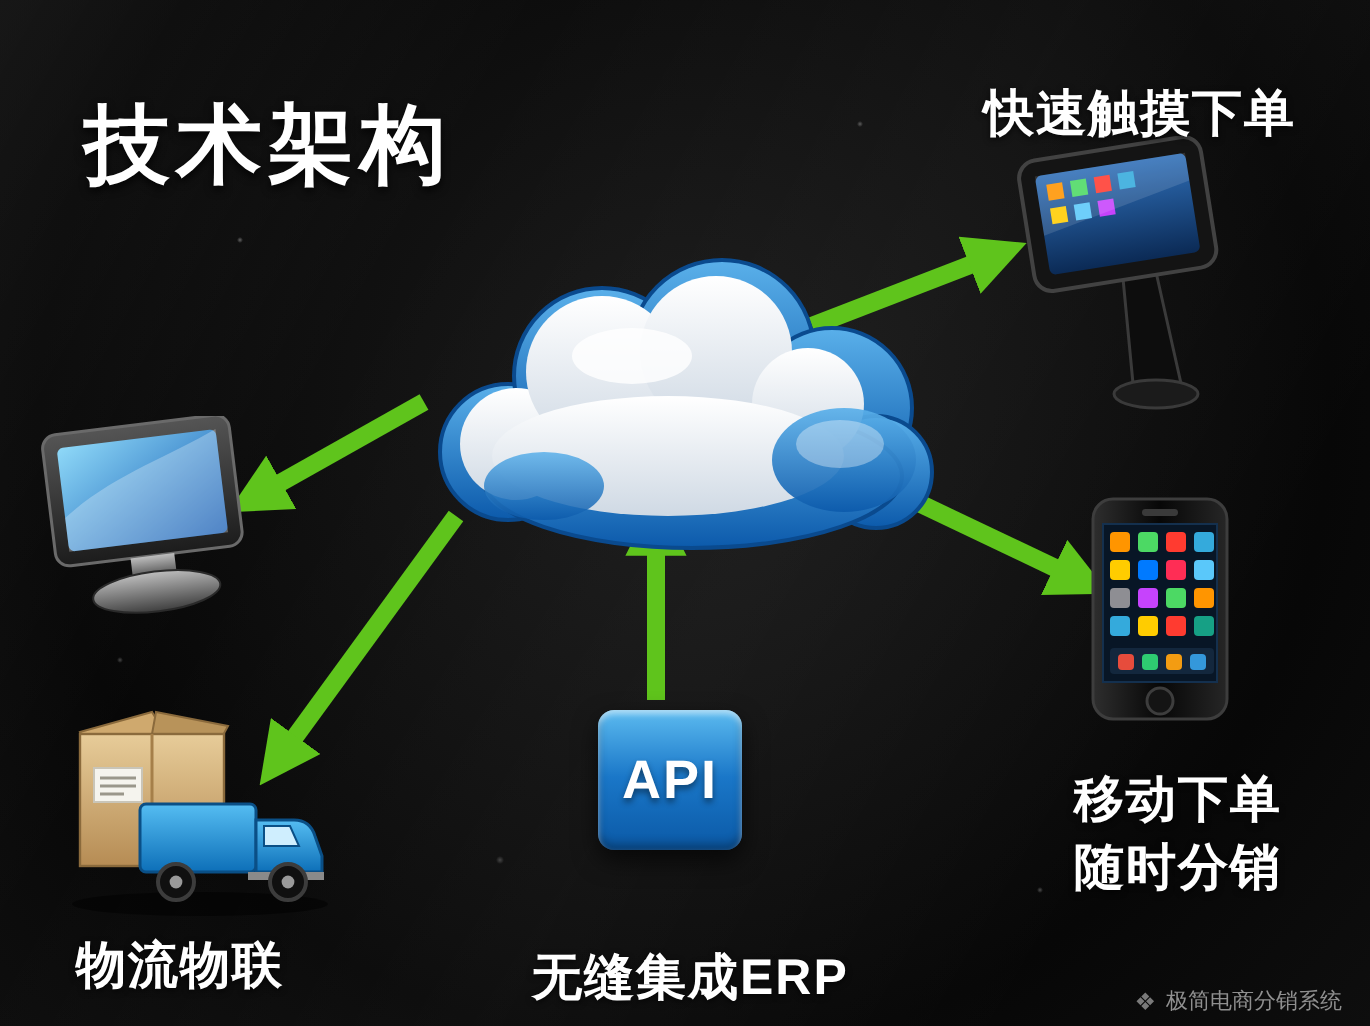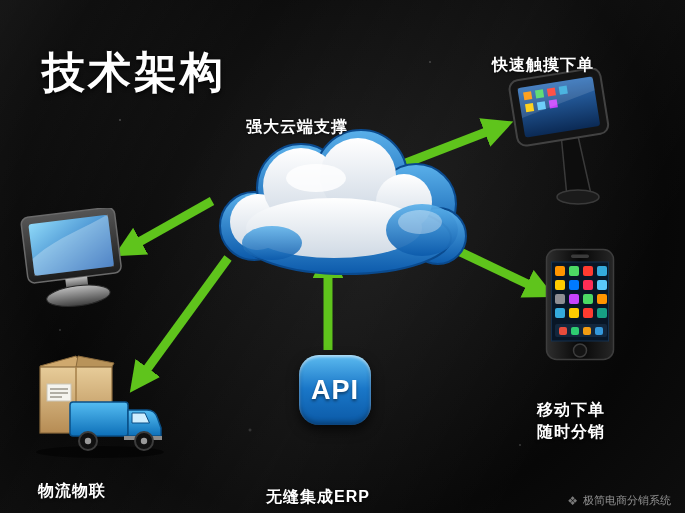--- a/index.html
+++ b/index.html
@@ -13,22 +13,22 @@
       radial-gradient(1.5px 1.5px at 610px 300px, rgba(255,255,255,.30), transparent),
       radial-gradient(2px 2px at 250px 430px, rgba(255,255,255,.22), transparent),
       radial-gradient(1.5px 1.5px at 520px 445px, rgba(255,255,255,.28), transparent),
       radial-gradient(1.5px 1.5px at 60px 330px, rgba(255,255,255,.25), transparent),
       linear-gradient(120deg, rgba(255,255,255,.05) 0%, transparent 28%, rgba(255,255,255,.035) 55%, transparent 82%),
       radial-gradient(circle at 50% 40%, #1a1a1a 0%, #070707 70%, #0e0e0e 100%);
   }
   .arrows { position:absolute; left:0; top:0; z-index:1; pointer-events:none; }
   .icon-wrap { position:absolute; z-index:2; }
   .label {
-    position:absolute; z-index:3; color:#fff; font-size:16px; font-weight:600;
-    text-shadow:0 1px 3px rgba(0,0,0,.7); letter-spacing:1px;margin-top:15px;
+    position:absolute; z-index:3; color:#fff; font-size:25px; font-weight:600;
+    text-shadow:0 1px 3px rgba(0,0,0,.7); letter-spacing:1px;
   }
   .preline { white-space:pre-line; line-height:1.35; }
   .title {
     position:absolute; left:42px; top:44px; z-index:3; color:#fff;
     font-size:43px; font-weight:700; letter-spacing:3px;
     text-shadow:0 2px 4px rgba(0,0,0,.8);
   }
   .cloud-label    { left:246px; top:102px; }
   .kiosk-label    { left:492px; top:40px; }
   .monitor-label  { left:38px;  top:148px; }
@@ -37,21 +37,21 @@
   .api-label      { left:266px; top:472px; }
 
   .cloud-wrap    { left:216px; top:126px; width:258px; height:152px; }
   .kiosk-wrap    { left:503px; top:68px;  width:112px; height:142px; }
   .monitor-wrap  { left:20px;  top:208px; width:108px; height:106px; }
   .phone-wrap    { left:545px; top:248px; width:70px;  height:114px; }
   .logistics-wrap{ left:18px;  top:350px; width:157px; height:114px; }
 
   .api-badge {
     position:absolute; left:299px; top:355px; width:72px; height:70px; z-index:2;
-    border-radius:20px;
+    border-radius:8px;
     background:linear-gradient(180deg,#5cbbf0 0%, #1a77c8 48%, #0b59a6 100%);
     box-shadow: inset 0 2px 3px rgba(255,255,255,.55), inset 0 -3px 5px rgba(0,0,0,.3), 0 5px 12px rgba(0,0,0,.65);
     display:flex; align-items:center; justify-content:center;
   }
   .api-badge span {
     color:#fff; font-weight:700; font-size:27px; letter-spacing:1px;
     text-shadow:0 2px 3px rgba(0,0,0,.45);
   }
   .footer {
     position:absolute; right:14px; bottom:5px; z-index:3;
@@ -75,21 +75,20 @@
       </linearGradient>
     </defs>
     <line x1="212" y1="201" x2="132" y2="246" stroke="#5fc41c" stroke-width="9" marker-end="url(#ah)"></line>
     <line x1="406" y1="163" x2="494" y2="129" stroke="#5fc41c" stroke-width="9" marker-end="url(#ah)"></line>
     <line x1="452" y1="248" x2="536" y2="288" stroke="#5fc41c" stroke-width="9" marker-end="url(#ah)"></line>
     <line x1="228" y1="258" x2="142" y2="376" stroke="#5fc41c" stroke-width="9" marker-end="url(#ah)"></line>
     <line x1="328" y1="350" x2="328" y2="268" stroke="#5fc41c" stroke-width="9" marker-end="url(#ah)"></line>
   </svg>
 
   <h1 class="title">技术架构</h1>
-  <div class="label cloud-label">强大云端支撑</div>
   <div class="label kiosk-label">快速触摸下单</div>
   <div class="label mobile-label preline">移动下单
 随时分销</div>
   <div class="label api-label">无缝集成ERP</div>
   <div class="label logistics-label">物流物联</div>
 
   <div class="icon-wrap cloud-wrap">
     <svg width="258" height="152" viewBox="0 0 258 152">
       <defs>
         <linearGradient id="cgBlue" x1="0" y1="0" x2="0" y2="1">

